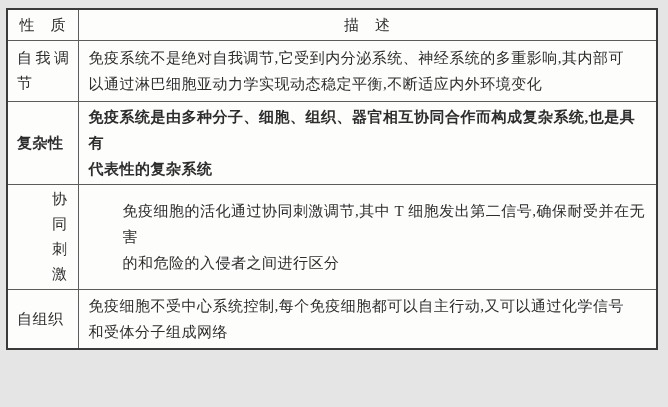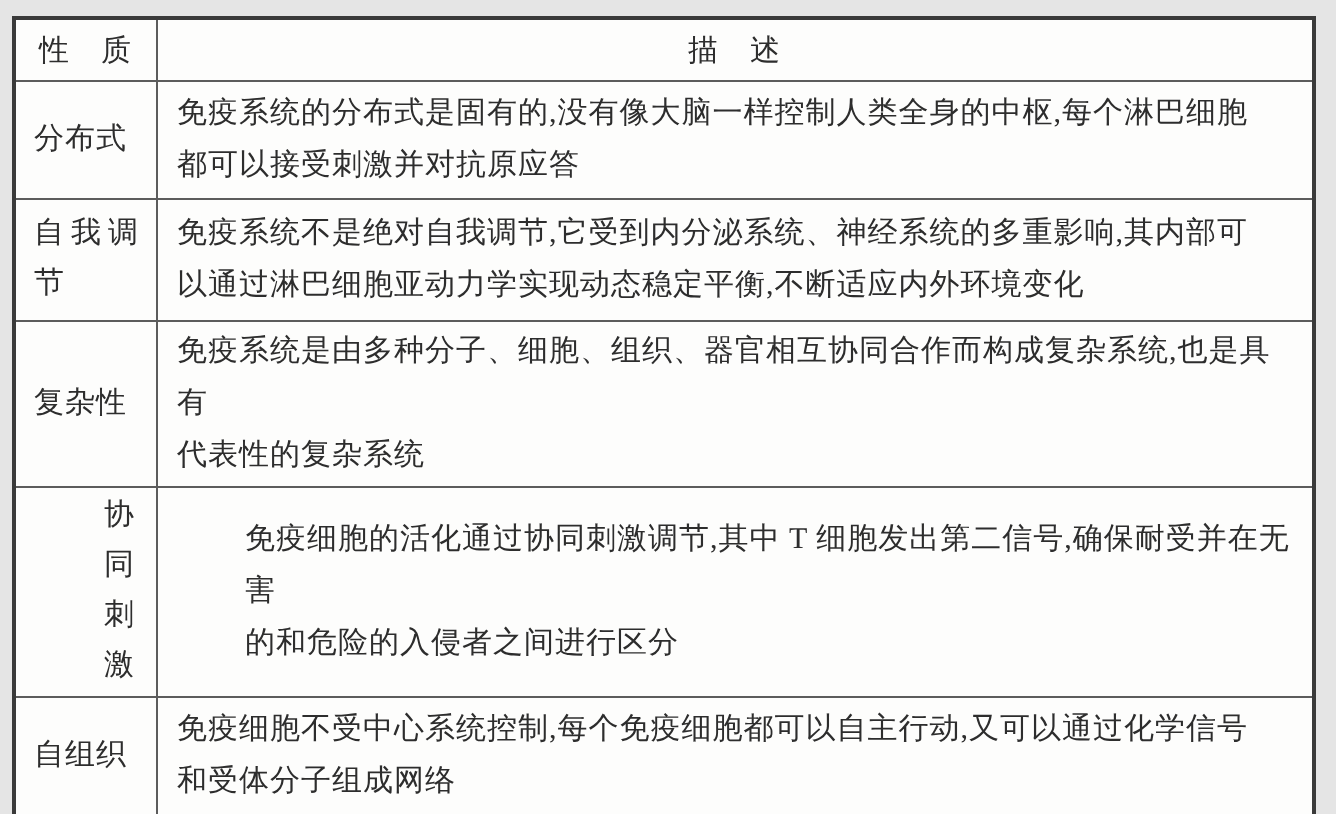--- a/index.html
+++ b/index.html
@@ -49,45 +49,40 @@
     line-height: 25px;
   }
   td.desc-cell {
     vertical-align: middle;
     padding: 2px 8px 2px 10px;
     line-height: 26px;
     white-space: pre-line;
   }
   tr.r1 td { height: 54px; }
   tr.r2 td { height: 56px; }
-  tr.r3 td { height: 56px; }
+  tr.r3 td { height: 56px; font-weight: bold; }
   tr.r4 td { height: 55px; }
   tr.r5 td { height: 56px; padding-left: 44px; }
   tr.r6 td { height: 54px; }
 </style>
 </head>
 <body>
 
 <div class="page">
   <table class="scan-table">
     <colgroup>
       <col class="prop-col">
       <col class="desc-col">
     </colgroup>
     <tbody>
       <tr class="header-row">
         <th>性　质</th>
         <th>描　述</th>
       </tr>
 
-      <tr class="r1">
-        <td class="prop-cell">分布式</td>
-        <td class="desc-cell">免疫系统的分布式是固有的,没有像大脑一样控制人类全身的中枢,每个淋巴细胞
-都可以接受刺激并对抗原应答</td>
-      </tr>
 
       <tr class="r2">
         <td class="prop-cell">自我调节</td>
         <td class="desc-cell">免疫系统不是绝对自我调节,它受到内分泌系统、神经系统的多重影响,其内部可
 以通过淋巴细胞亚动力学实现动态稳定平衡,不断适应内外环境变化</td>
       </tr>
 
       <tr class="r3">
         <td class="prop-cell">复杂性</td>
         <td class="desc-cell">免疫系统是由多种分子、细胞、组织、器官相互协同合作而构成复杂系统,也是具有

